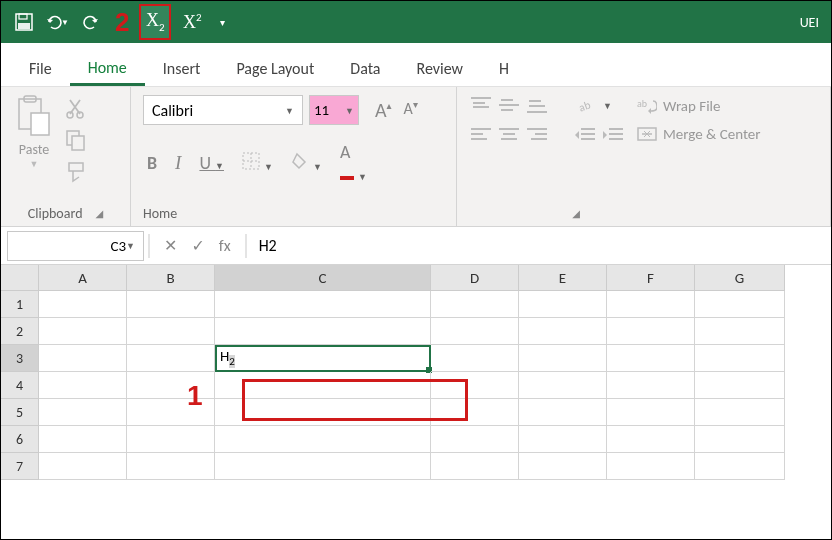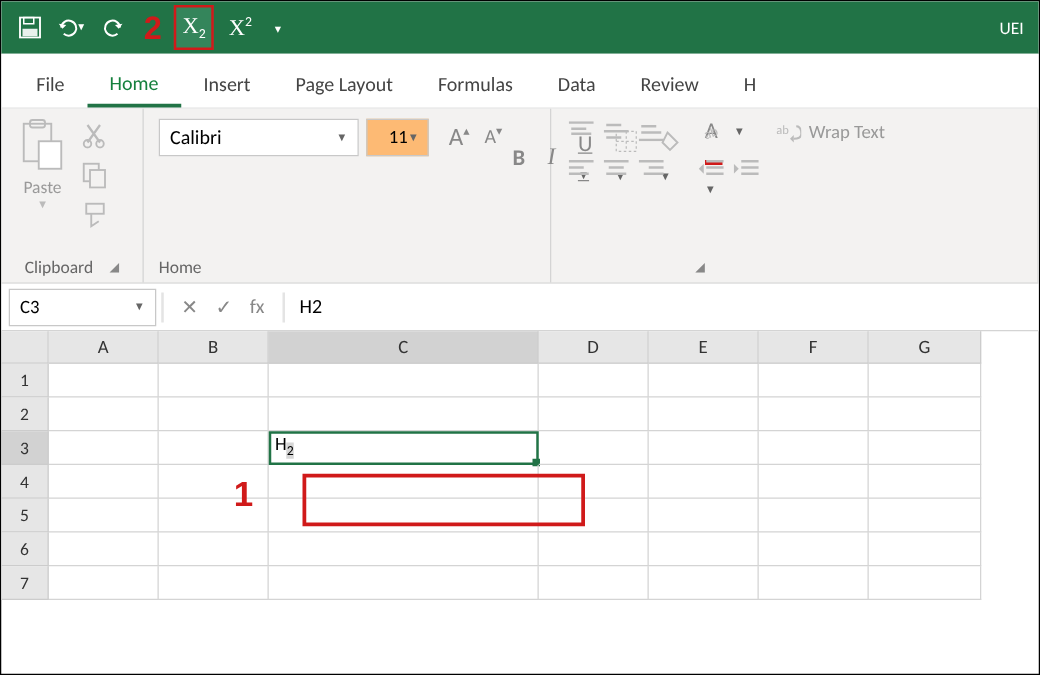--- a/index.html
+++ b/index.html
@@ -28,40 +28,40 @@
   
   
   .clip-left { display: flex; flex-direction: column; align-items: center; color: #999; padding: 4px 10px 0; }
   .paste-icon { width: 34px; height: 42px; margin-bottom: 4px; }
   .clip-right { display: flex; flex-direction: column; gap: 10px; padding: 6px 4px 0; }
   .clip-icon { width: 22px; height: 22px; }
   
   
   .font-top { display: flex; gap: 6px; align-items: center; margin-bottom: 14px; padding-top: 4px; }
   .font-name { width: 160px; height: 30px; border: 1px solid #c8c8c8; background: #fff; display: flex; align-items: center; padding: 0 8px; font-size: 16px; font-family: Calibri; justify-content: space-between; }
-  .font-size { width: 50px; height: 30px; border: 1px solid #c8c8c8; background: #fdba74; display: flex; align-items: center; padding: 0 17px; font-size: 15px; justify-content: space-between; }
+  .font-size { width: 50px; height: 30px; border: 1px solid #c8c8c8; background: #f9a8d4; display: flex; align-items: center; padding: 0 4px; font-size: 15px; justify-content: space-between; }
   .drop-caret { font-size: 9px; color: #666; }
   .grow-shrink { display: flex; gap: 4px; margin-left: 6px; }
   .font-bottom { display: flex; gap: 10px; align-items: center; }
   .fbtn { color: #888; font-size: 18px; padding: 2px 4px; }
   .bold { font-weight: bold; }
   .italic { font-style: italic; font-family: "Times New Roman", serif; font-size: 19px; }
   .under { text-decoration: underline; }
   .font-color-bar { display: inline-block; width: 14px; height: 4px; background: #d01a1a; }
   
   
   .align-body { display: flex; flex-direction: column; gap: 14px; padding-top: 6px; }
   .align-row { display: flex; gap: 8px; align-items: center; }
   .align-icon { width: 20px; height: 16px; color: #999; }
   .wrap-merge { display: flex; flex-direction: column; gap: 10px; padding: 6px 8px 0 14px; }
   .wm-btn { display: flex; align-items: center; gap: 6px; color: #999; font-size: 15px; }
   
   
   .fbar { display: flex; align-items: center; height: 38px; border-bottom: 1px solid #d4d4d4; background: #fff; }
-  .name-box { width: 118px; height: 30px; border: 1px solid #c8c8c8; margin: 0 4px 0 6px; display: flex; align-items: center; padding: 0 8px; font-size: 15px; justify-content: space-between; }
+  .name-box { width: 137px; height: 30px; border: 1px solid #c8c8c8; margin: 0 4px 0 6px; display: flex; align-items: center; padding: 0 8px; font-size: 15px; justify-content: flex-end; }
   .fbar-btns { display: flex; gap: 14px; padding: 0 14px; color: #888; align-items: center; }
   .fbar-sep { width: 2px; height: 24px; background: #e4e4e4; }
   .fbar-input { flex: 1; padding: 0 12px; font-size: 16px; }
   
   
   .grid { display: flex; }
   .row-headers { display: flex; flex-direction: column; }
   .corner { width: 38px; height: 26px; background: #e6e6e6; border-right: 1px solid #ccc; border-bottom: 1px solid #ccc; }
   .row-h { width: 38px; height: 27px; background: #e6e6e6; border-right: 1px solid #ccc; border-bottom: 1px solid #ccc; font-size: 14px; color: #333; display: flex; align-items: center; justify-content: center; }
   .row-h.active { background: #d2d2d2; }
@@ -120,29 +120,28 @@
     <span style="font-size:10px;color:#fff">▾</span>
   </div>
   <div class="qat-title">UEI</div>
 </div>
 
 <div class="tabs">
   <div class="tab">File</div>
   <div class="tab active">Home</div>
   <div class="tab">Insert</div>
   <div class="tab">Page Layout</div>
-  <div class="tab">Formulas</div>
   <div class="tab">Data</div>
   <div class="tab">Review</div>
   <div class="tab">H</div>
 </div>
 
 <div class="ribbon">
 
-  <div class="group" style="width:114px">
+  <div class="group" style="width:130px">
     <div class="group-body">
       <div class="clip-left">
         <svg class="paste-icon" viewBox="0 0 34 42">
             <rect x="2" y="4" width="22" height="30" fill="none" stroke="#bbb" stroke-width="1.5"></rect>
             <rect x="7" y="1" width="12" height="6" rx="2" fill="none" stroke="#bbb" stroke-width="1.5"></rect>
             <rect x="14" y="18" width="18" height="22" fill="#fff" stroke="#bbb" stroke-width="1.5"></rect>
           </svg>
         <span style="font-size:14px">Paste</span>
         <span style="font-size:9px;color:#bbb">▼</span>
       </div>
@@ -162,21 +161,21 @@
           </svg>
       </div>
     </div>
     <div class="group-label">
         <span>Clipboard</span>
         <span class="group-launcher">◢</span>
       </div>
   </div>
 
   <div class="group" style="width:326px;padding-left:12px">
-    <div class="group-body" style="flex-direction:row">
+    <div class="group-body" style="flex-direction:column">
       <div class="font-top">
         <div class="font-name">
             <span>Calibri</span>
             <span class="drop-caret">▼</span>
           </div>
         <div class="font-size">
             <span>11</span>
             <span class="drop-caret">▼</span>
           </div>
         <div class="grow-shrink">
@@ -261,21 +260,29 @@
             </svg>
         </div>
       </div>
       <div class="wrap-merge">
         <div class="wm-btn">
           <svg width="20" height="18" viewBox="0 0 20 18">
               <text x="0" y="10" font-size="10" fill="#bbb">ab</text>
               <path d="M16 4 Q20 4 20 10 Q20 14 14 14" fill="none" stroke="#bbb" stroke-width="1.5"></path>
               <path d="M14 11 L11 14 L14 17" fill="#bbb"></path>
             </svg>
-          <span>Wrap Text</span>
+          <span>Wrap File</span>
+        </div>
+        <div class="wm-btn">
+          <svg width="20" height="18" viewBox="0 0 20 18">
+              <rect x="1" y="3" width="18" height="12" fill="none" stroke="#bbb" stroke-width="1.5"></rect>
+              <path d="M5 9 L9 9 M11 9 L15 9" stroke="#bbb" stroke-width="1.5"></path>
+              <path d="M7 6 L10 9 L7 12 M13 6 L10 9 L13 12" fill="none" stroke="#bbb" stroke-width="1"></path>
+            </svg>
+          <span>Merge &amp; Center</span>
         </div>
       </div>
     </div>
   </div>
 </div>
 
 <div class="fbar">
   <div class="name-box">
       <span>C3</span>
       <span class="drop-caret">▼</span>

